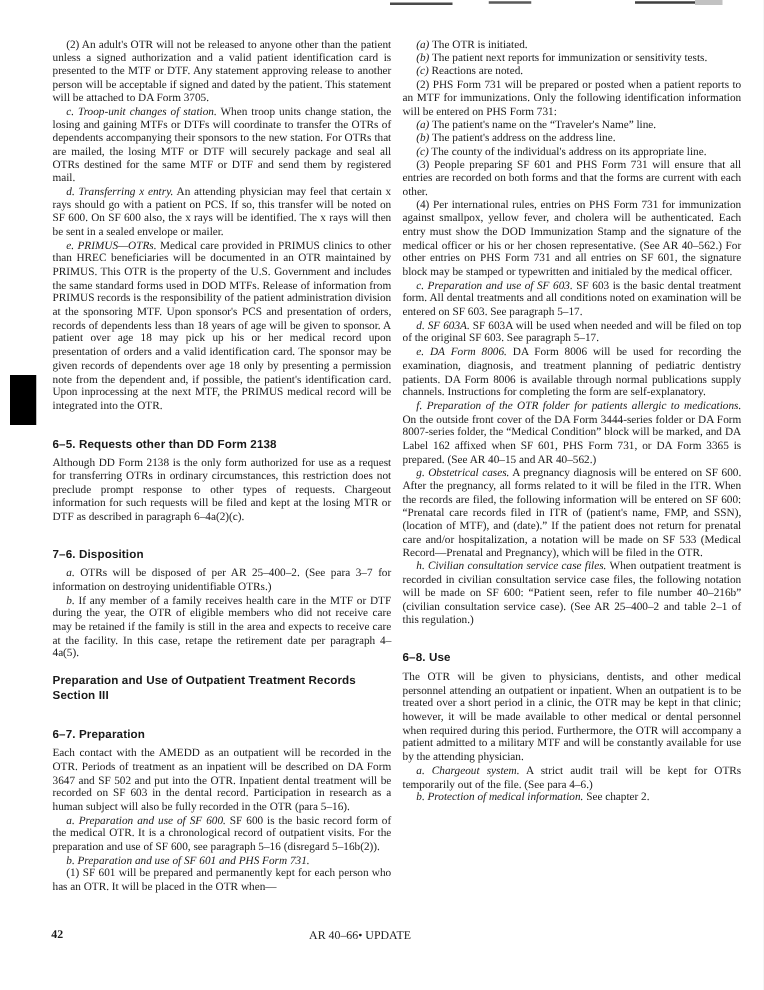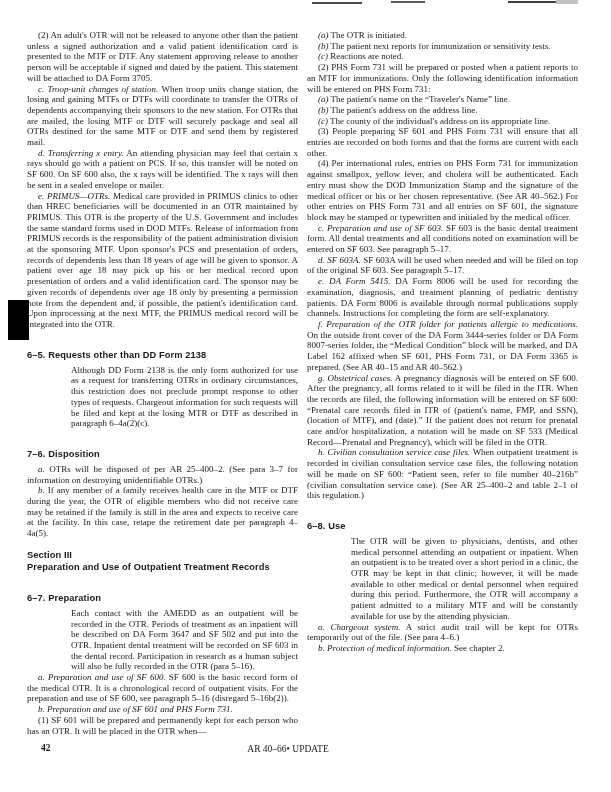--- a/index.html
+++ b/index.html
@@ -2,29 +2,29 @@
 <html lang="en"><head>
 <meta charset="utf-8">
 <style>
   html,body{margin:0;padding:0;background:#e8e8e8;}
   .page{
     position:relative;width:611px;height:792px;background:#ffffff;
     font-family:"Liberation Serif",serif;color:#1a1a1a;overflow:hidden;
     margin:0 auto;
   }
   .columns{
-    position:absolute;top:30px;left:27px;width:551px;
+    position:absolute;top:30px;left:42px;width:551px;
     display:flex;gap:9px;
   }
   .col{
     width:271px;font-size:9px;line-height:10.7px;
     text-align:justify;hyphens:auto;-webkit-hyphens:auto;
   }
   .para{margin:0;text-indent:11px;}
-  .para.flush{text-indent:0;margin-left:44px;}
+  .para.flush{text-indent:0;}
   .para i{font-style:italic;}
   .heading{
     font-family:"Liberation Sans","DejaVu Sans",sans-serif;font-weight:bold;
     font-size:9.3px;line-height:11px;margin:20px 0 4px;text-align:left;
     letter-spacing:0.1px;
   }
   .section-heading{
     font-family:"Liberation Sans","DejaVu Sans",sans-serif;font-weight:bold;
     font-size:9.3px;line-height:12px;margin:10px 0 0;text-align:left;
     letter-spacing:0.1px;
@@ -59,42 +59,42 @@
         <p class="para">(2) An adult's OTR will not be released to anyone other than the patient unless a signed authorization and a valid patient identification card is presented to the MTF or DTF. Any statement approving release to another person will be acceptable if signed and dated by the patient. This statement will be attached to DA Form 3705.</p>
         <p class="para"><i>c. Troop-unit changes of station.</i> When troop units change station, the losing and gaining MTFs or DTFs will coordinate to transfer the OTRs of dependents accompanying their sponsors to the new station. For OTRs that are mailed, the losing MTF or DTF will securely package and seal all OTRs destined for the same MTF or DTF and send them by registered mail.</p>
         <p class="para"><i>d. Transferring x entry.</i> An attending physician may feel that certain x rays should go with a patient on PCS. If so, this transfer will be noted on SF 600. On SF 600 also, the x rays will be identified. The x rays will then be sent in a sealed envelope or mailer.</p>
         <p class="para"><i>e. PRIMUS—OTRs.</i> Medical care provided in PRIMUS clinics to other than HREC beneficiaries will be documented in an OTR maintained by PRIMUS. This OTR is the property of the U.S. Government and includes the same standard forms used in DOD MTFs. Release of information from PRIMUS records is the responsibility of the patient administration division at the sponsoring MTF. Upon sponsor's PCS and presentation of orders, records of dependents less than 18 years of age will be given to sponsor. A patient over age 18 may pick up his or her medical record upon presentation of orders and a valid identification card. The sponsor may be given records of dependents over age 18 only by presenting a permission note from the dependent and, if possible, the patient's identification card. Upon inprocessing at the next MTF, the PRIMUS medical record will be integrated into the OTR.</p>
         <div class="heading">6–5. Requests other than DD Form 2138</div>
         <p class="para flush">Although DD Form 2138 is the only form authorized for use as a request for transferring OTRs in ordinary circumstances, this restriction does not preclude prompt response to other types of requests. Chargeout information for such requests will be filed and kept at the losing MTR or DTF as described in paragraph 6–4a(2)(c).</p>
         <div class="heading">7–6. Disposition</div>
         <p class="para"><i>a.</i> OTRs will be disposed of per AR 25–400–2. (See para 3–7 for information on destroying unidentifiable OTRs.)</p>
         <p class="para"><i>b.</i> If any member of a family receives health care in the MTF or DTF during the year, the OTR of eligible members who did not receive care may be retained if the family is still in the area and expects to receive care at the facility. In this case, retape the retirement date per paragraph 4–4a(5).</p>
         <div class="section-heading">
+          <div>Preparation and Use of Outpatient Treatment Records</div>
           <div>Section III</div>
-          <div>Preparation and Use of Outpatient Treatment Records</div>
         </div>
         <div class="heading">6–7. Preparation</div>
         <p class="para flush">Each contact with the AMEDD as an outpatient will be recorded in the OTR. Periods of treatment as an inpatient will be described on DA Form 3647 and SF 502 and put into the OTR. Inpatient dental treatment will be recorded on SF 603 in the dental record. Participation in research as a human subject will also be fully recorded in the OTR (para 5–16).</p>
         <p class="para"><i>a. Preparation and use of SF 600.</i> SF 600 is the basic record form of the medical OTR. It is a chronological record of outpatient visits. For the preparation and use of SF 600, see paragraph 5–16 (disregard 5–16b(2)).</p>
         <p class="para"><i>b. Preparation and use of SF 601 and PHS Form 731.</i></p>
         <p class="para">(1) SF 601 will be prepared and permanently kept for each person who has an OTR. It will be placed in the OTR when—</p>
       </div>
     <div class="col" id="col-right">
         <p class="para"><i>(a)</i> The OTR is initiated.</p>
         <p class="para"><i>(b)</i> The patient next reports for immunization or sensitivity tests.</p>
         <p class="para"><i>(c)</i> Reactions are noted.</p>
         <p class="para">(2) PHS Form 731 will be prepared or posted when a patient reports to an MTF for immunizations. Only the following identification information will be entered on PHS Form 731:</p>
         <p class="para"><i>(a)</i> The patient's name on the “Traveler's Name” line.</p>
         <p class="para"><i>(b)</i> The patient's address on the address line.</p>
         <p class="para"><i>(c)</i> The county of the individual's address on its appropriate line.</p>
         <p class="para">(3) People preparing SF 601 and PHS Form 731 will ensure that all entries are recorded on both forms and that the forms are current with each other.</p>
         <p class="para">(4) Per international rules, entries on PHS Form 731 for immunization against smallpox, yellow fever, and cholera will be authenticated. Each entry must show the DOD Immunization Stamp and the signature of the medical officer or his or her chosen representative. (See AR 40–562.) For other entries on PHS Form 731 and all entries on SF 601, the signature block may be stamped or typewritten and initialed by the medical officer.</p>
         <p class="para"><i>c. Preparation and use of SF 603.</i> SF 603 is the basic dental treatment form. All dental treatments and all conditions noted on examination will be entered on SF 603. See paragraph 5–17.</p>
         <p class="para"><i>d. SF 603A.</i> SF 603A will be used when needed and will be filed on top of the original SF 603. See paragraph 5–17.</p>
-        <p class="para"><i>e. DA Form 5415.</i> DA Form 8006 will be used for recording the examination, diagnosis, and treatment planning of pediatric dentistry patients. DA Form 8006 is available through normal publications supply channels. Instructions for completing the form are self-explanatory.</p>
+        <p class="para"><i>e. DA Form 8006.</i> DA Form 8006 will be used for recording the examination, diagnosis, and treatment planning of pediatric dentistry patients. DA Form 8006 is available through normal publications supply channels. Instructions for completing the form are self-explanatory.</p>
         <p class="para"><i>f. Preparation of the OTR folder for patients allergic to medications.</i> On the outside front cover of the DA Form 3444-series folder or DA Form 8007-series folder, the “Medical Condition” block will be marked, and DA Label 162 affixed when SF 601, PHS Form 731, or DA Form 3365 is prepared. (See AR 40–15 and AR 40–562.)</p>
         <p class="para"><i>g. Obstetrical cases.</i> A pregnancy diagnosis will be entered on SF 600. After the pregnancy, all forms related to it will be filed in the ITR. When the records are filed, the following information will be entered on SF 600: “Prenatal care records filed in ITR of (patient's name, FMP, and SSN), (location of MTF), and (date).” If the patient does not return for prenatal care and/or hospitalization, a notation will be made on SF 533 (Medical Record—Prenatal and Pregnancy), which will be filed in the OTR.</p>
         <p class="para"><i>h. Civilian consultation service case files.</i> When outpatient treatment is recorded in civilian consultation service case files, the following notation will be made on SF 600: “Patient seen, refer to file number 40–216b” (civilian consultation service case). (See AR 25–400–2 and table 2–1 of this regulation.)</p>
         <div class="heading">6–8. Use</div>
         <p class="para flush">The OTR will be given to physicians, dentists, and other medical personnel attending an outpatient or inpatient. When an outpatient is to be treated over a short period in a clinic, the OTR may be kept in that clinic; however, it will be made available to other medical or dental personnel when required during this period. Furthermore, the OTR will accompany a patient admitted to a military MTF and will be constantly available for use by the attending physician.</p>
         <p class="para"><i>a. Chargeout system.</i> A strict audit trail will be kept for OTRs temporarily out of the file. (See para 4–6.)</p>
         <p class="para"><i>b. Protection of medical information.</i> See chapter 2.</p>
       </div>
   </div>
 

